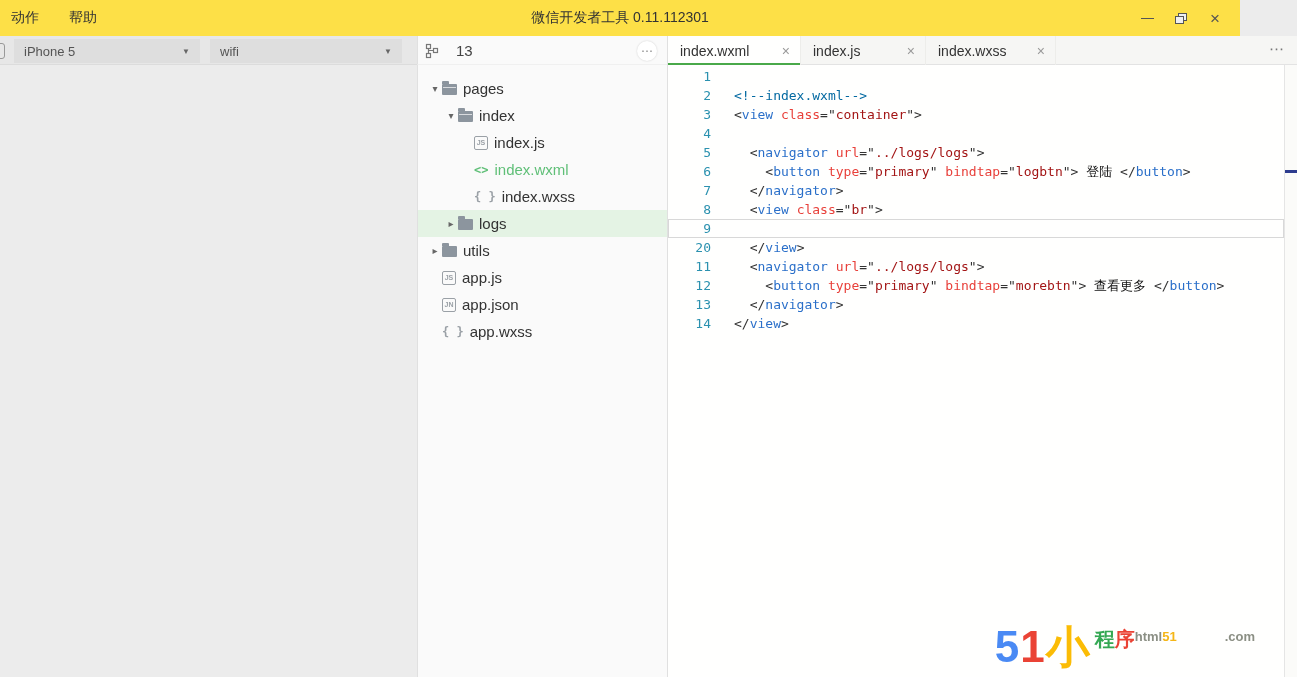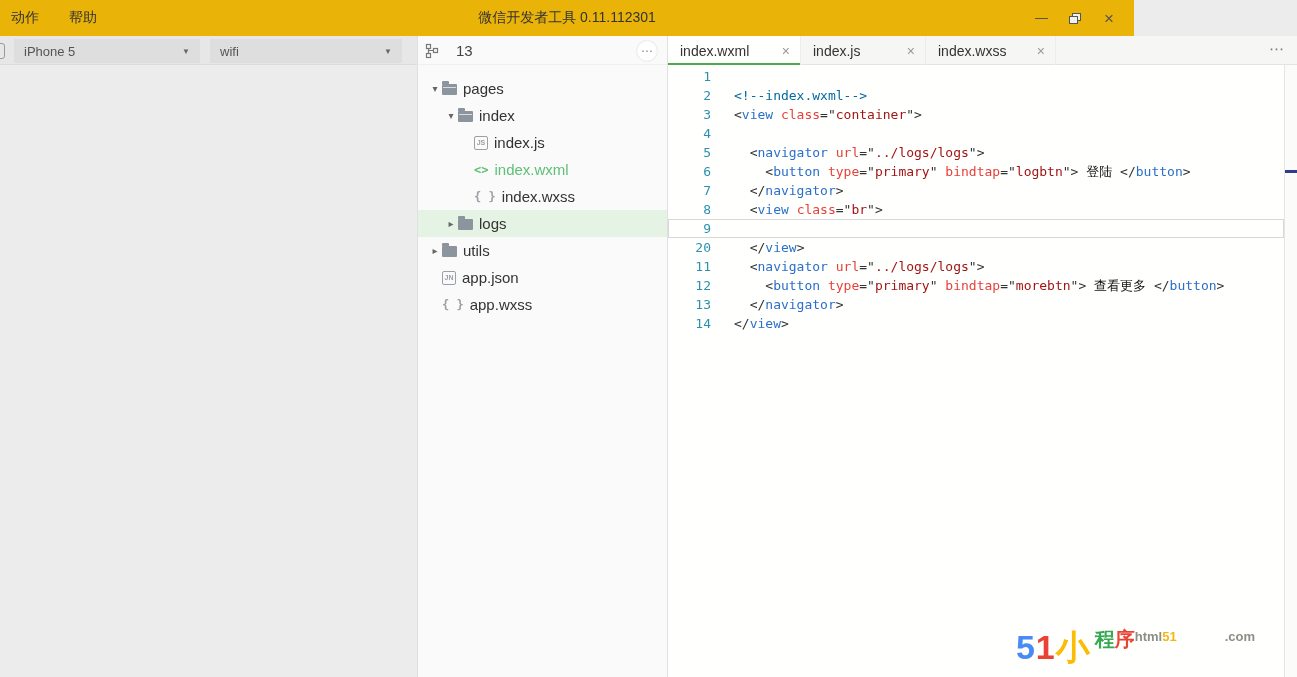--- a/index.html
+++ b/index.html
@@ -1,21 +1,21 @@
 <!DOCTYPE html>
 <html><head>
 <meta charset="utf-8">
 <style>
   * { margin:0; padding:0; box-sizing:border-box; }
   html,body { width:1297px; height:677px; overflow:hidden; }
   body { font-family:"Liberation Sans", sans-serif; background:#ececec; }
   .app { position:relative; width:1297px; height:677px; overflow:hidden; }
 
   
-  .titlebar { position:absolute; left:0; top:0; width:1134px; height:36px; background:#eab308; }
+  .titlebar { position:absolute; left:0; top:0; width:1240px; height:36px; background:#fde047; }
   .menus { position:absolute; left:5px; top:0; height:36px; display:flex; align-items:center; gap:18px; }
   .menu-item { font-size:14px; color:#333; padding:4px 6px; cursor:default; }
   .win-title { position:absolute; left:0; right:0; top:0; height:36px; display:flex; align-items:center; justify-content:center; font-size:14px; color:#333; }
   .win-controls { position:absolute; right:8px; top:0; height:36px; display:flex; align-items:center; }
   .win-btn { width:34px; height:28px; display:flex; align-items:center; justify-content:center; color:#555; }
   .min-glyph { display:inline-block; width:13px; height:1px; background:#555; }
   .restore-glyph { position:relative; width:12px; height:11px; }
   .restore-glyph .b { position:absolute; width:9px; height:8px; border:1px solid #555; background:#f0f0f0; }
   .restore-glyph .b1 { right:0; top:0; }
   .restore-glyph .b2 { left:0; bottom:0; }
@@ -73,21 +73,21 @@
   .code-line.active { outline:1px solid #d8d8d8; outline-offset:-1px; }
   .line-num { width:43px; text-align:right; color:#2b91af; flex:none; }
   .line-code { margin-left:23px; }
   .tk-p { color:#333; } .tk-t { color:#2a6fc9; } .tk-a { color:#e8403a; }
   .tk-s { color:#a31515; } .tk-c { color:#0369a1; } .tk-x { color:#111; }
   .ruler { position:absolute; right:0; top:0; bottom:0; width:13px; background:#fbfbf9; border-left:1px solid #e5e5e5; }
   .ruler-mark { position:absolute; left:0; right:0; top:105px; height:3px; background:#2d3c8e; }
 
   
   .watermark { position:absolute; right:42px; bottom:12px; display:flex; align-items:flex-start; }
-  .wm-big { font-size:34px; font-weight:bold; letter-spacing:1px; line-height:36px; font-family:"Liberation Sans", sans-serif; }
+  .wm-big { font-size:44px; font-weight:bold; letter-spacing:1px; line-height:36px; font-family:"Liberation Sans", sans-serif; }
   .wm-col { margin-left:4px; display:flex; flex-direction:row; }
   .wm-small { font-size:20px; font-weight:bold; line-height:20px; }
   .wm-domain { font-size:13px; font-weight:bold; line-height:15px; }
 </style>
 </head>
 <body>
 
 <div class="app">
 
   <div class="titlebar">
@@ -183,20 +183,25 @@
         </div>
         <div class="tree-row highlighted" style="padding-left: 26px;">
           <span class="tree-arrow">▸</span>
           <span class="ico ico-folder"></span>
           <span class="tree-label">logs</span>
         </div>
         <div class="tree-row" style="padding-left: 10px;">
           <span class="tree-arrow">▸</span>
           <span class="ico ico-folder"></span>
           <span class="tree-label">utils</span>
+        </div>
+        <div class="tree-row" style="padding-left: 10px;">
+          <span class="tree-arrow"></span>
+          <span class="ico ico-box">JS</span>
+          <span class="tree-label">app.js</span>
         </div>
         <div class="tree-row" style="padding-left: 10px;">
           <span class="tree-arrow"></span>
           <span class="ico ico-box">JN</span>
           <span class="tree-label">app.json</span>
         </div>
         <div class="tree-row" style="padding-left: 10px;">
           <span class="tree-arrow"></span>
           <span class="ico ico-wxss">{ }</span>
           <span class="tree-label">app.wxss</span>

